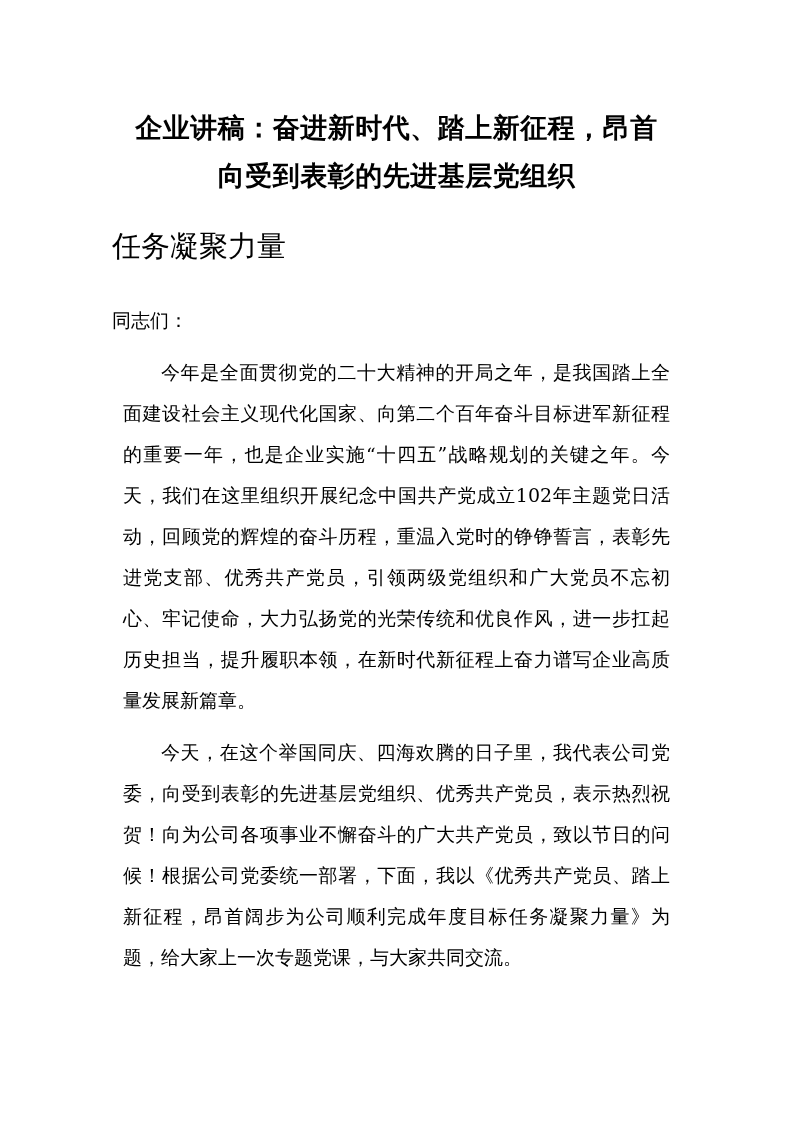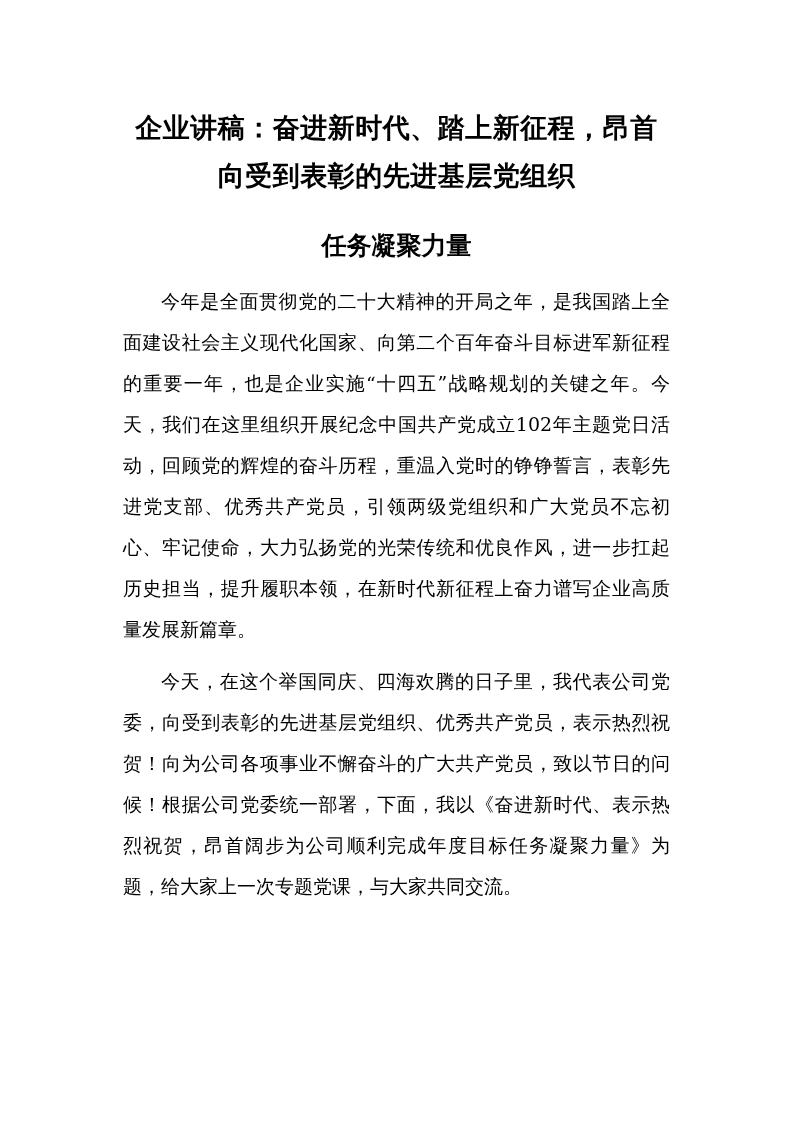--- a/index.html
+++ b/index.html
@@ -30,24 +30,24 @@
     text-align: center;
     letter-spacing: 0.5px;
     margin: 0 0 0 0;
     text-indent: 0;
   }
   .doc-title .line2 {
     display: block;
   }
   .doc-subtitle {
     font-family: "DejaVu Sans", "Liberation Sans", sans-serif;
-    font-weight: bold;
-    font-size: 25px;
+    font-weight: normal;
+    font-size: 29px;
     line-height: 48px;
-    text-align: center;
+    text-align: left;
     margin: 22px 0 0 0;
   }
   .salutation {
     font-size: 19px;
     line-height: 41px;
     margin: 30px 0 0 0;
     text-align: justify;
     text-justify: inter-ideograph;
   }
   .para {
@@ -64,18 +64,19 @@
 
 <div class="page">
 
   <h1 class="doc-title">
     <span>企业讲稿：奋进新时代、踏上新征程，昂首</span>
     <span class="line2">向受到表彰的先进基层党组织</span>
   </h1>
 
   <h2 class="doc-subtitle">任务凝聚力量</h2>
 
+  <p class="salutation">同志们：</p>
 
   <p class="para">今年是全面贯彻党的二十大精神的开局之年，是我国踏上全面建设社会主义现代化国家、向第二个百年奋斗目标进军新征程的重要一年，也是企业实施“十四五”战略规划的关键之年。今天，我们在这里组织开展纪念中国共产党成立102年主题党日活动，回顾党的辉煌的奋斗历程，重温入党时的铮铮誓言，表彰先进党支部、优秀共产党员，引领两级党组织和广大党员不忘初心、牢记使命，大力弘扬党的光荣传统和优良作风，进一步扛起历史担当，提升履职本领，在新时代新征程上奋力谱写企业高质量发展新篇章。</p>
 
-  <p class="para">今天，在这个举国同庆、四海欢腾的日子里，我代表公司党委，向受到表彰的先进基层党组织、优秀共产党员，表示热烈祝贺！向为公司各项事业不懈奋斗的广大共产党员，致以节日的问候！根据公司党委统一部署，下面，我以《奋进新时代、表示热烈祝贺，昂首阔步为公司顺利完成年度目标任务凝聚力量》为题，给大家上一次专题党课，与大家共同交流。</p>
+  <p class="para">今天，在这个举国同庆、四海欢腾的日子里，我代表公司党委，向受到表彰的先进基层党组织、优秀共产党员，表示热烈祝贺！向为公司各项事业不懈奋斗的广大共产党员，致以节日的问候！根据公司党委统一部署，下面，我以《优秀共产党员、踏上新征程，昂首阔步为公司顺利完成年度目标任务凝聚力量》为题，给大家上一次专题党课，与大家共同交流。</p>
 
 </div>
 
 </body></html>

